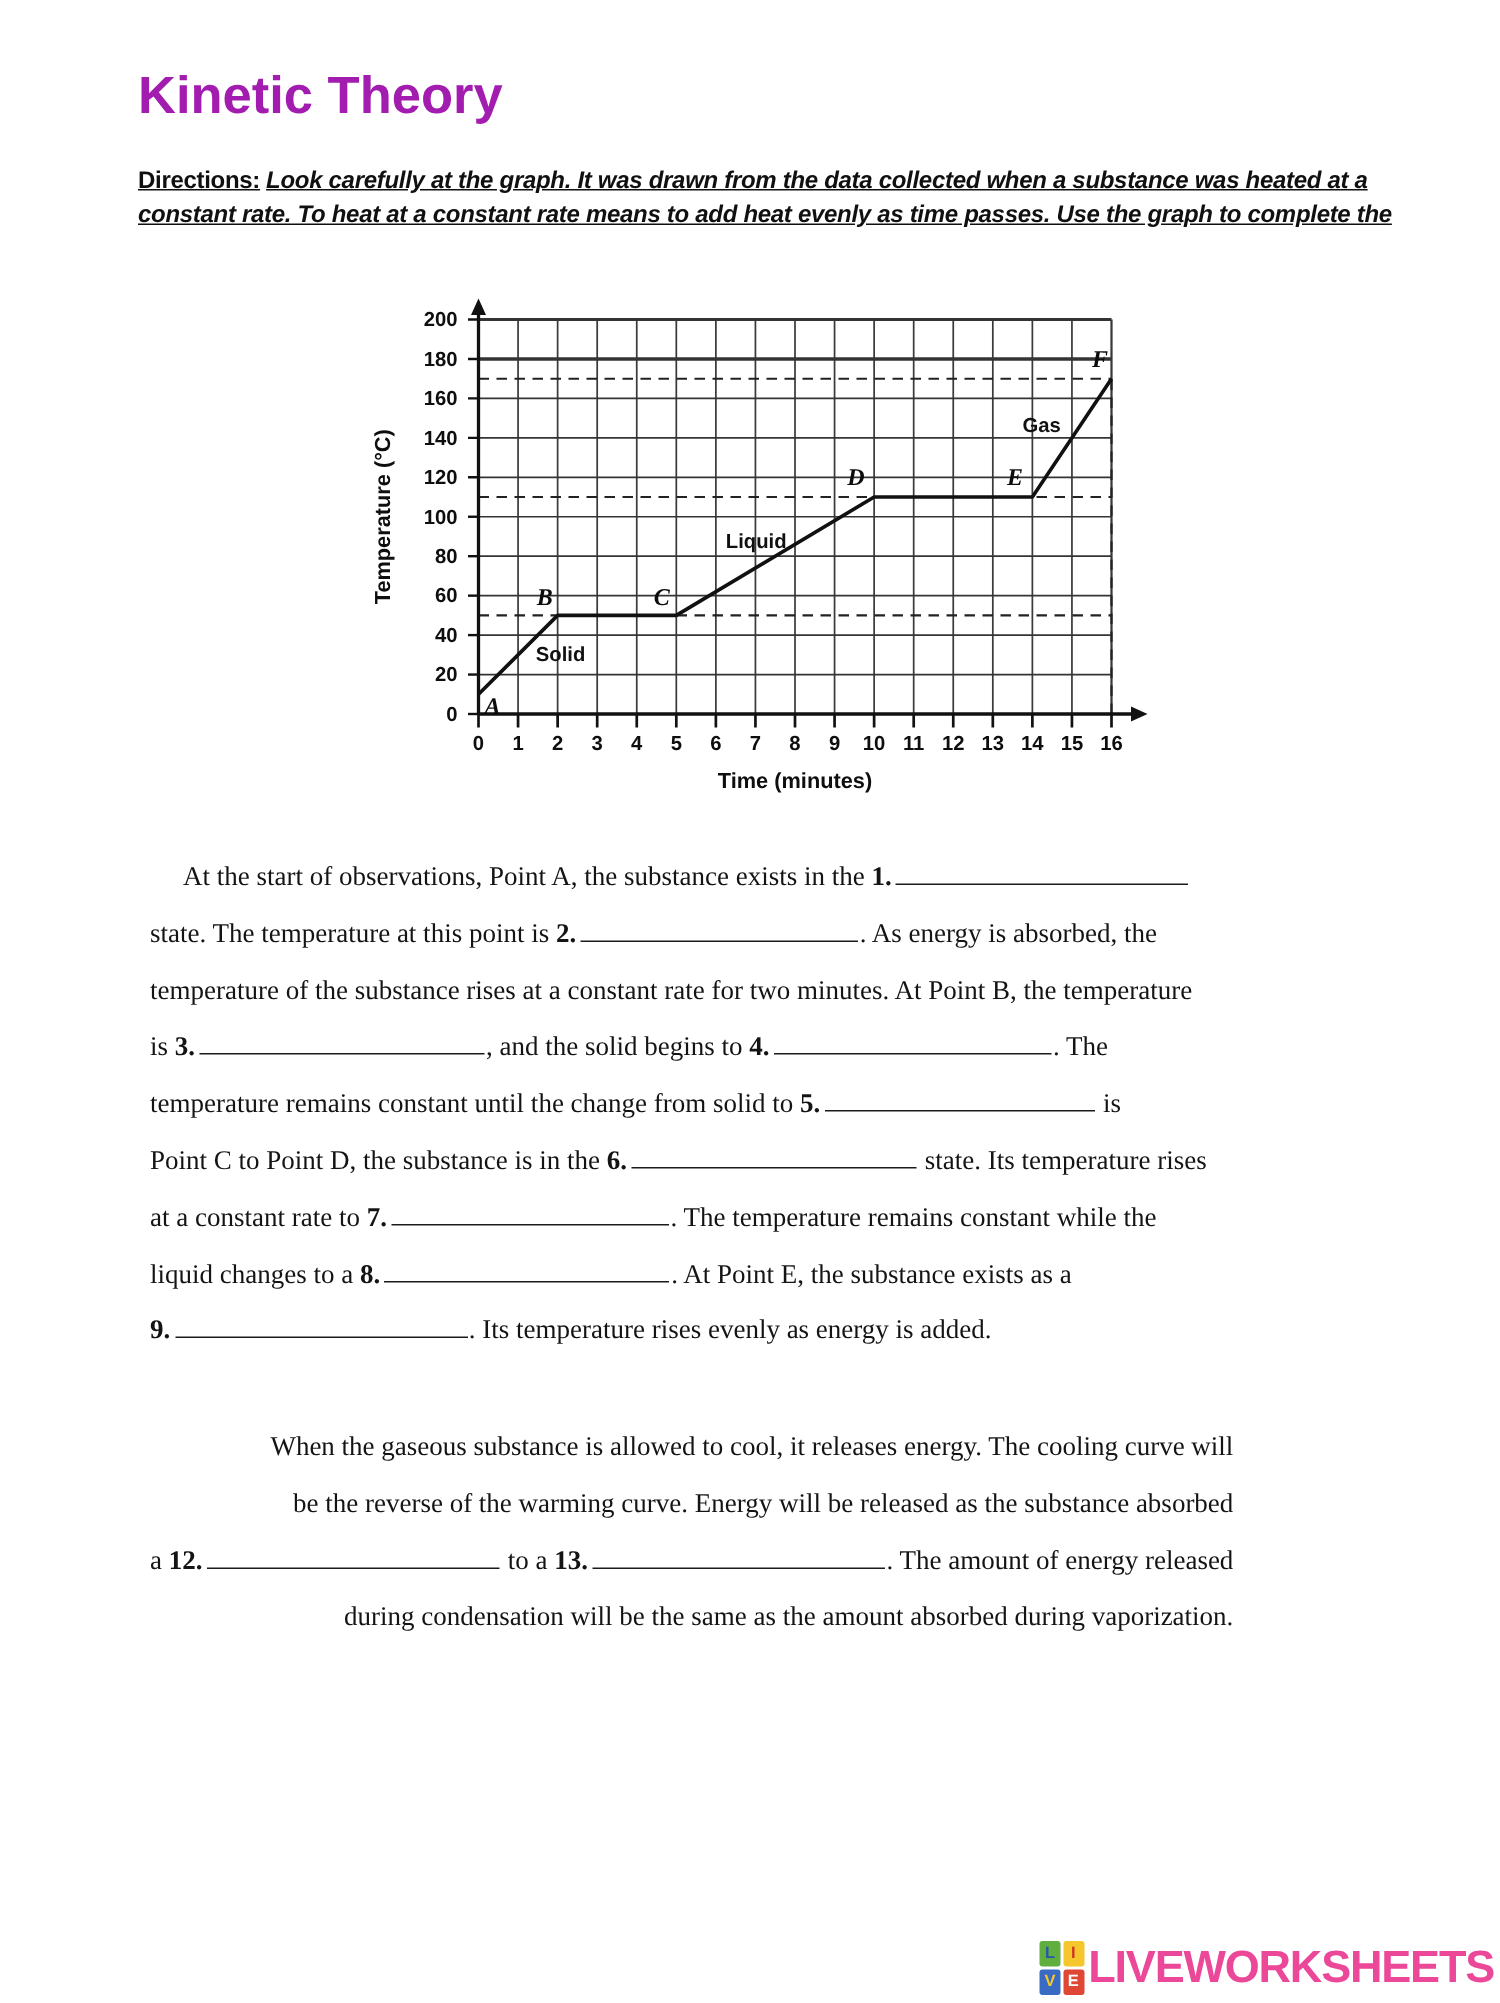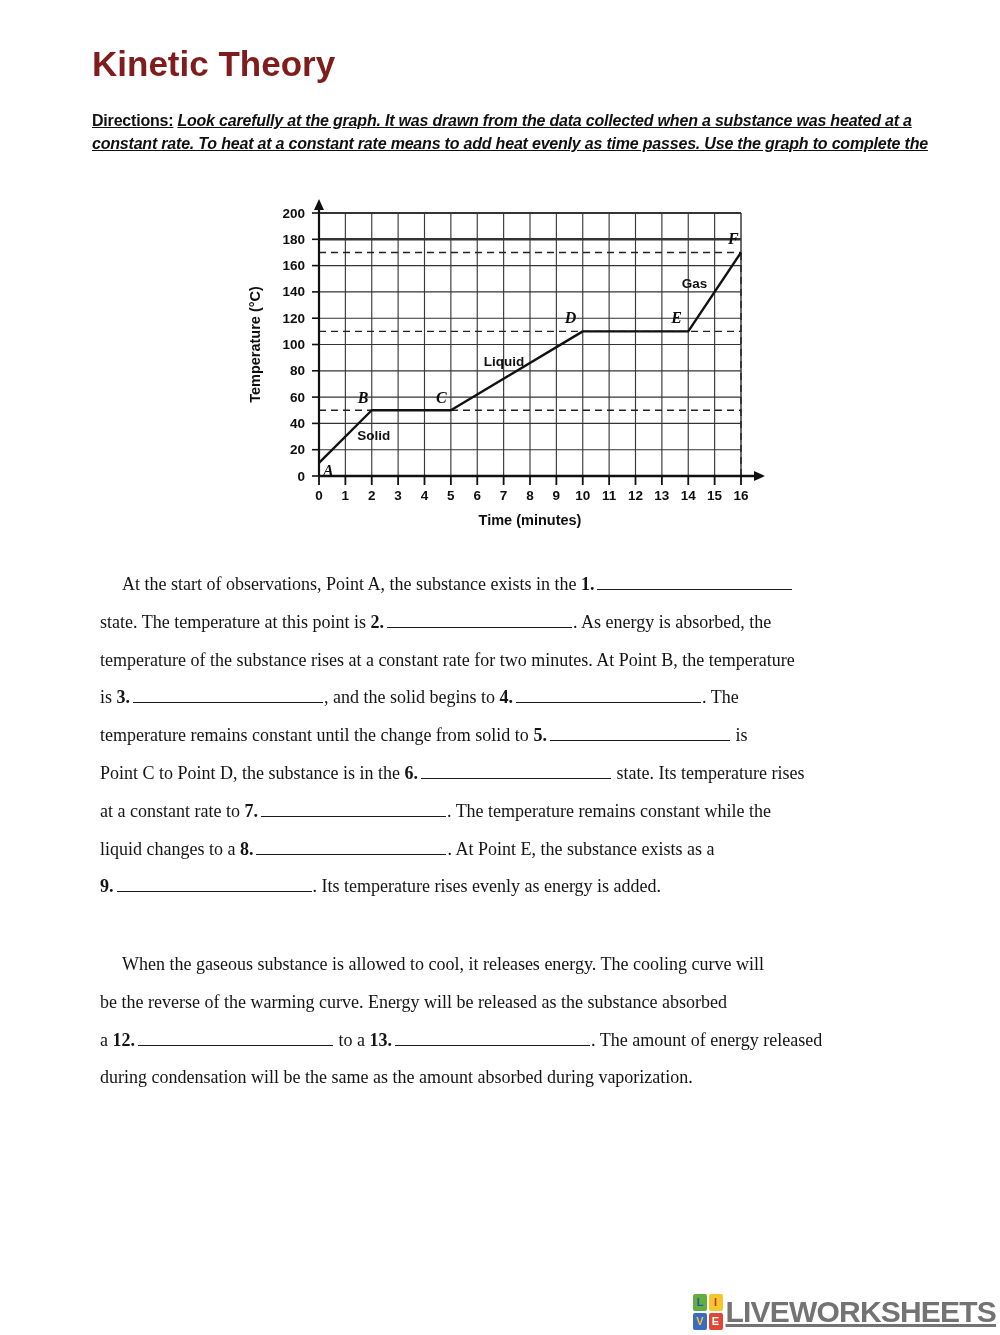--- a/index.html
+++ b/index.html
@@ -1,19 +1,19 @@
 <!DOCTYPE html>
 <html><head>
 <meta charset="utf-8">
 <style>
   html,body{margin:0;padding:0;background:#ffffff;}
   .page{position:relative;width:1000px;height:1335px;background:#ffffff;overflow:hidden;
         font-family:"Liberation Serif",serif;color:#151515;}
   .title{position:absolute;left:92px;top:44px;margin:0;font-family:"Liberation Sans",sans-serif;
-         font-weight:bold;font-size:35px;letter-spacing:0px;color:#7f1d1d;}
+         font-weight:bold;font-size:35px;letter-spacing:0px;color:#a21caf;}
   .directions{position:absolute;left:92px;top:109px;font-family:"Liberation Sans",sans-serif;
               font-size:16px;line-height:23px;font-style:italic;font-weight:bold;
               letter-spacing:-0.2px;color:#101010;white-space:nowrap;text-decoration:underline;}
   .directions .dir-label{font-style:normal;font-weight:bold;margin-right:4px;}
   .graph-wrap{position:absolute;left:204px;top:198px;width:585px;height:345px;}
   .para{position:absolute;left:100px;font-size:18px;line-height:37.8px;color:#141414;font-family:Liberation Serif, serif;}
   .para .pline{white-space:nowrap;height:37.8px;}
   .para .pline.indent{padding-left:22px;}
   .para b{font-weight:bold;}
   .blank{display:inline-block;height:17px;border-bottom:1.6px solid #1b1b1b;
@@ -151,30 +151,30 @@
       <div class="pline indent"><span>At the start of observations, Point A, the substance exists in the </span><b>1.</b><span class="blank" style="width: 195px;"></span></div>
       <div class="pline"><span>state. The temperature at this point is </span><b>2.</b><span class="blank" style="width: 185px;"></span><span>. As energy is absorbed, the</span></div>
       <div class="pline"><span>temperature of the substance rises at a constant rate for two minutes. At Point B, the temperature</span></div>
       <div class="pline"><span>is </span><b>3.</b><span class="blank" style="width: 190px;"></span><span>, and the solid begins to </span><b>4.</b><span class="blank" style="width: 185px;"></span><span>. The</span></div>
       <div class="pline"><span>temperature remains constant until the change from solid to </span><b>5.</b><span class="blank" style="width: 180px;"></span><span> is</span></div>
       <div class="pline"><span>Point C to Point D, the substance is in the </span><b>6.</b><span class="blank" style="width: 190px;"></span><span> state. Its temperature rises</span></div>
       <div class="pline"><span>at a constant rate to </span><b>7.</b><span class="blank" style="width: 185px;"></span><span>. The temperature remains constant while the</span></div>
       <div class="pline"><span>liquid changes to a </span><b>8.</b><span class="blank" style="width: 190px;"></span><span>. At Point E, the substance exists as a</span></div>
       <div class="pline"><b>9.</b><span class="blank" style="width: 195px;"></span><span>. Its temperature rises evenly as energy is added.</span></div>
     </div>
-  <div class="para" id="para2" style="top:946px;">
+  <div class="para" id="para2" style="top:946px;text-align:right;">
       <div class="pline indent"><span>When the gaseous substance is allowed to cool, it releases energy. The cooling curve will</span></div>
       <div class="pline"><span>be the reverse of the warming curve. Energy will be released as the substance absorbed</span></div>
       <div class="pline"><span>a </span><b>12.</b><span class="blank" style="width: 195px;"></span><span> to a </span><b>13.</b><span class="blank" style="width: 195px;"></span><span>. The amount of energy released</span></div>
       <div class="pline"><span>during condensation will be the same as the amount absorbed during vaporization.</span></div>
     </div>
 
   <div class="footer">
     <div class="logo-grid" id="logo-grid">
         <div class="tile" style="background: rgb(95, 174, 63); color: rgb(36, 87, 168);">L</div>
         <div class="tile" style="background: rgb(246, 198, 45); color: rgb(207, 53, 39);">I</div>
         <div class="tile" style="background: rgb(58, 107, 196); color: rgb(246, 198, 45);">V</div>
         <div class="tile" style="background: rgb(223, 71, 52); color: rgb(255, 255, 255);">E</div>
       </div>
-    <span class="brand" style="color: #737373; text-decoration: underline;">LIVEWORKSHEETS</span>
+    <span class="brand" style="color: #ec4899;">LIVEWORKSHEETS</span>
   </div>
 
 </div>
 
 </body></html>

